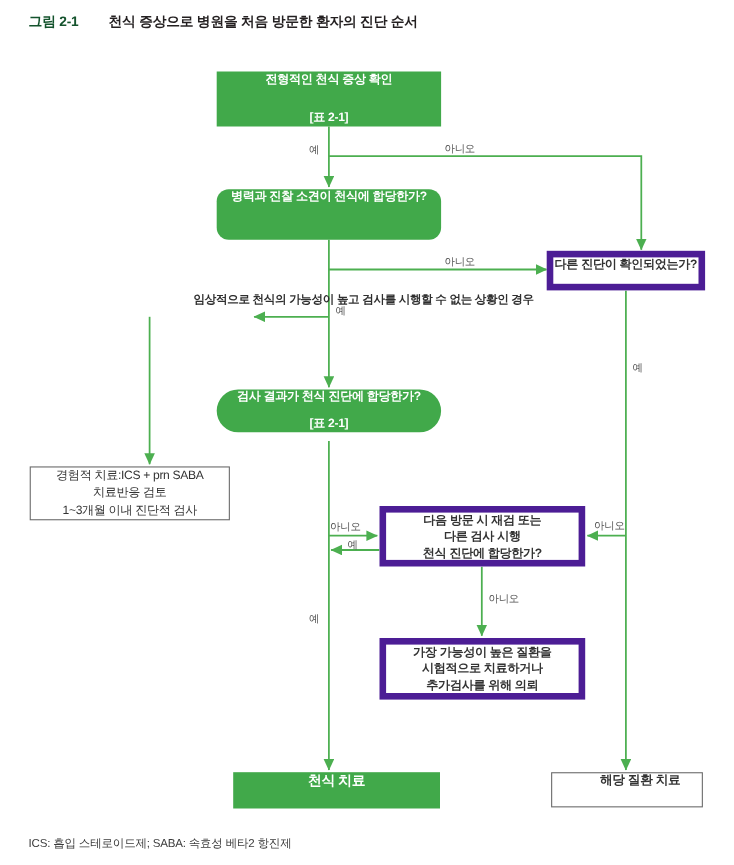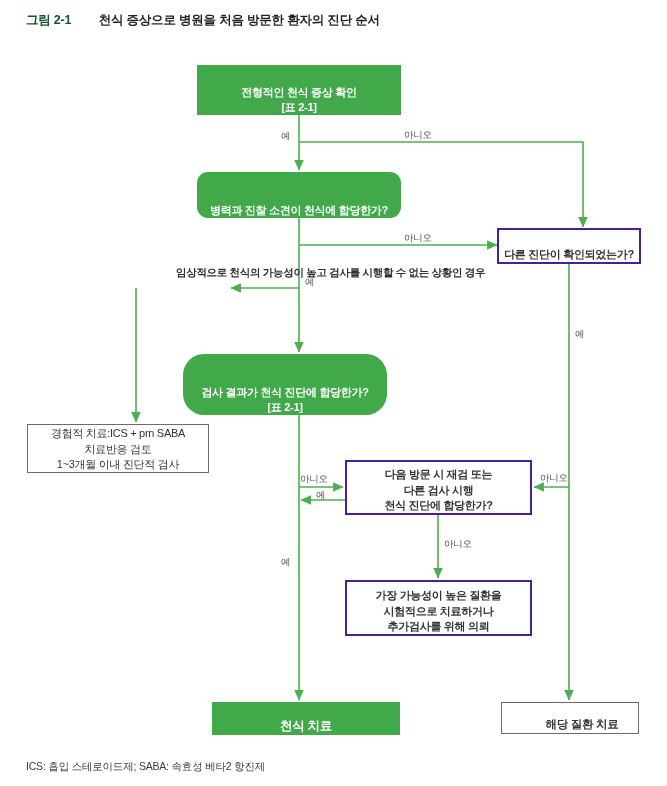--- a/index.html
+++ b/index.html
@@ -45,36 +45,36 @@
     width: 667px;
     height: 786px;
     pointer-events: none;
   }
   .node {
     position: absolute;
     box-sizing: border-box;
     display: flex;
     flex-direction: column;
     align-items: center;
-    justify-content: flex-end;
+    justify-content: space-between;
     text-align: center;
     font-size: 11px;
     line-height: 1.38;
     letter-spacing: -0.3px;
     font-weight: bold;
   }
   .node .line { display: block; white-space: nowrap; }
   .node.filled {
     background: #41a94a;
     color: #ffffff;
     border: none;
   }
   .node.outline-green {
     background: #ffffff;
-    border: 2px solid #4c1d95;
+    border: 6px solid #4c1d95;
     color: #333333;
   }
   .node.outline-gray {
     background: #ffffff;
     border: 1.4px solid #6b6b6b;
     color: #333333;
   }
   .edge-label {
     position: absolute;
     font-size: 9.5px;
@@ -153,21 +153,21 @@
   </div>
 
   <div class="node filled" style="left:197px; top:172px; width:204px; height:46px;border-radius:11px;">
     <span class="line">병력과 진찰 소견이 천식에 합당한가?</span>
   </div>
 
   <div class="node outline-green" style="left:497px; top:228px; width:144px; height:36px;">
     <span class="line">다른 진단이 확인되었는가?</span>
   </div>
 
-  <div class="node filled" style="left:183px; top:354px; width:204px; height:61px;border-radius:21px;">
+  <div class="node filled" style="left:197px; top:354px; width:204px; height:39px;border-radius:21px;">
     <span class="line">검사 결과가 천식 진단에 합당한가?</span>
     <span class="line">[표 2-1]</span>
   </div>
 
   <div class="node outline-gray" style="left:27px; top:424px; width:182px; height:49px; font-weight:normal;">
     <span class="line">경험적 치료:ICS + prn SABA</span>
     <span class="line">치료반응 검토</span>
     <span class="line">1~3개월 이내 진단적 검사</span>
   </div>
 

